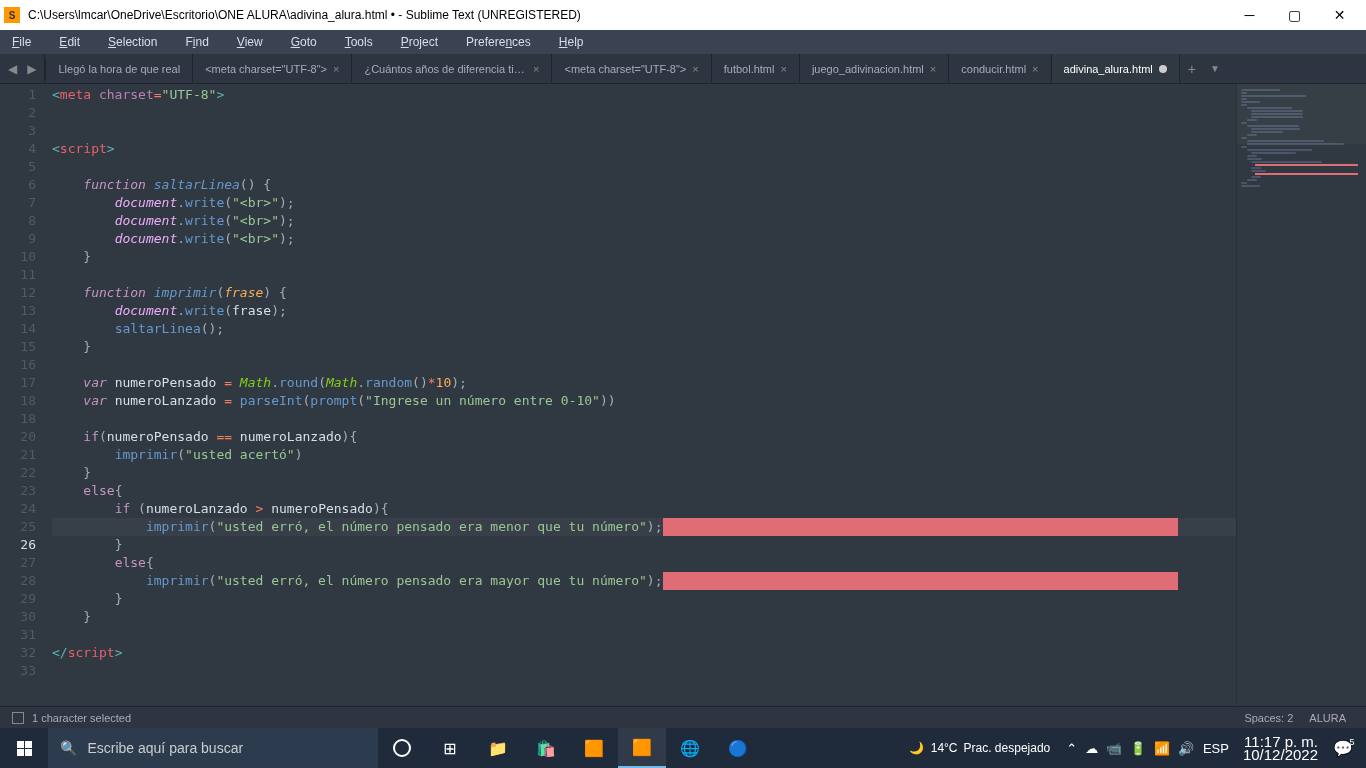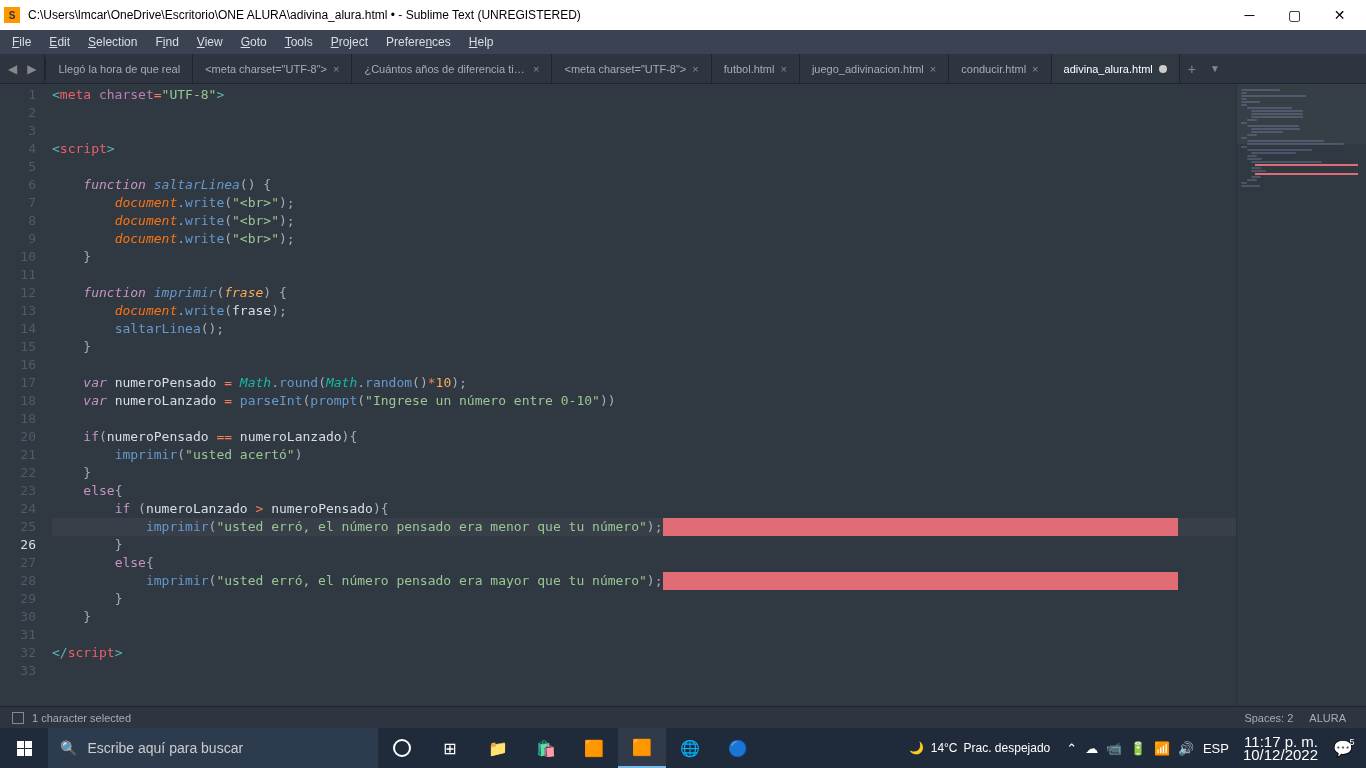--- a/index.html
+++ b/index.html
@@ -6,21 +6,21 @@
     body { font-family: 'Segoe UI', Tahoma, sans-serif; font-size: 12px; background: #303841; color: #d8dee9; overflow: hidden; width: 1366px; height: 768px; position: relative; }
     
     
     .titlebar { height: 30px; background: #ffffff; color: #000; display: flex; align-items: center; padding: 0 4px; }
     .titlebar-icon { width: 16px; height: 16px; background: #ff9800; margin-right: 8px; display:flex; align-items:center; justify-content:center; font-size:10px; font-weight:bold; color:#333; }
     .titlebar-text { flex: 1; font-size: 12px; }
     .win-controls { display: flex; gap: 0; }
     .win-btn { width: 45px; height: 30px; display: flex; align-items: center; justify-content: center; font-size: 14px; cursor: pointer; }
     
     
-    .menubar { height: 24px; background: #3b4252; display: flex; align-items: center; padding: 0 4px; gap: 2px; }
+    .menubar { height: 24px; background: #3b4252; display: flex; align-items: center; padding: 0 4px; gap: 12px; }
     .menu-item { padding: 2px 8px; font-size: 12px; color: #d8dee9; cursor: pointer; }
     .underline { text-decoration: underline; }
     
     
     .tabbar { height: 30px; background: #2e3440; display: flex; align-items: stretch; border-bottom: 1px solid #1e2430; }
     .nav-arrows { display: flex; align-items: center; padding: 0 4px; gap: 2px; border-right: 1px solid #1e2430; }
     .nav-arrow { color: #888; font-size: 12px; padding: 2px 4px; cursor: pointer; }
     .tab-sep { width: 1px; background: #1e2430; margin: 4px 0; }
     .tab { padding: 0 12px; display: flex; align-items: center; gap: 6px; border-right: 1px solid #1e2430; font-size: 11px; color: #aab; cursor: pointer; max-width: 200px; white-space: nowrap; overflow: hidden; }
     .tab.active { background: #303841; color: #fff; }
@@ -43,27 +43,27 @@
     
     .tag-br { color: #5fb3b3; } 
     .tag-name { color: #eb606b; }
     .attr { color: #bb80b3; }
     .str { color: #99c794; }
     .punct { color: #a6acb9; }
     .kw-storage { color: #c594c5; font-style: italic; }
     .kw { color: #c594c5; }
     .func-def { color: #6699cc; font-style: italic; }
     .func-call { color: #6699cc; }
-    .var-obj { color: #f97316; font-style: italic; text-align: center; }
+    .var-obj { color: #f0abfc; font-style: italic; text-align: center; }
     .method-call { color: #6699cc; }
     .ident { color: #d8dee9; }
     .param { color: #f9ae58; font-style: italic; }
     .op { color: #f97b58; }
     .num { color: #f9ae58; }
-    .builtin { color: #14b8a6; font-style: italic; }
+    .builtin { color: #84cc16; font-style: italic; }
     .sup-func { color: #6699cc; }
     
     
     .minimap { width: 130px; background: #303841; border-left: 1px solid #2a313a; position: relative; }
     .mm-viewport { position: absolute; top: 0; left: 0; right: 0; height: 60px; background: rgba(255,255,255,0.03); }
     .mm-line { height: 2px; margin: 1px 4px; background: #4a5568; border-radius: 1px; }
     .mm-hl { background: #e06c75; height: 2px; margin: 1px 4px; }
     
     
     .statusbar { height: 22px; background: #2e3440; display: flex; align-items: center; padding: 0 12px; font-size: 11px; color: #aab; border-top: 1px solid #1e2430; }

